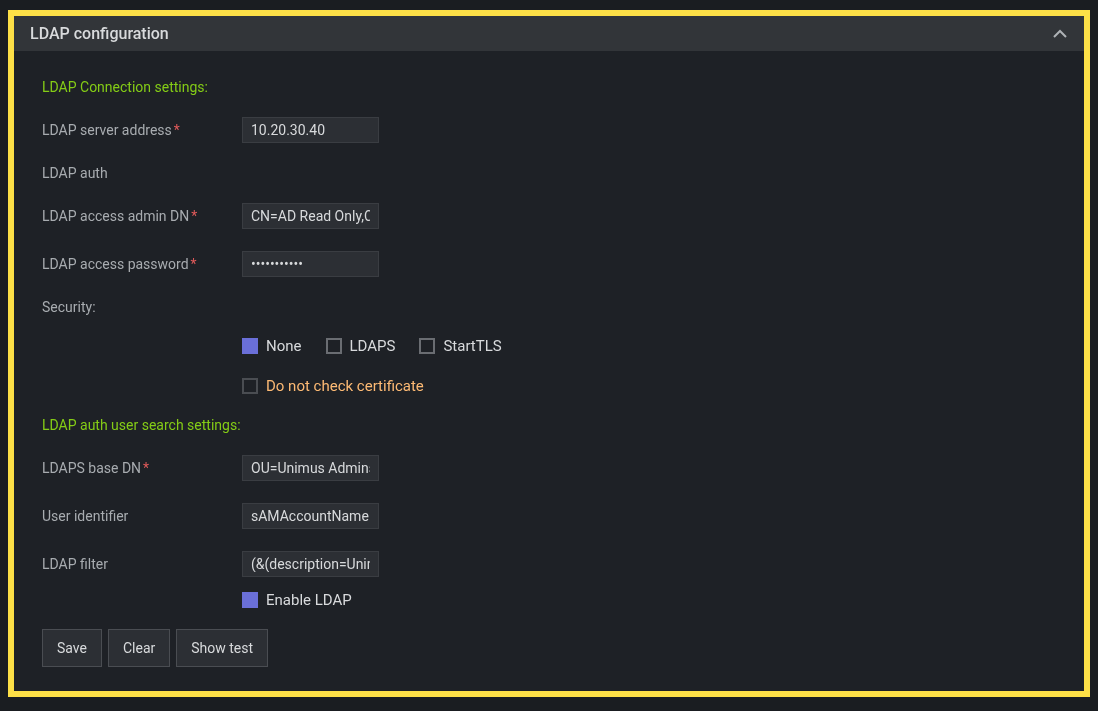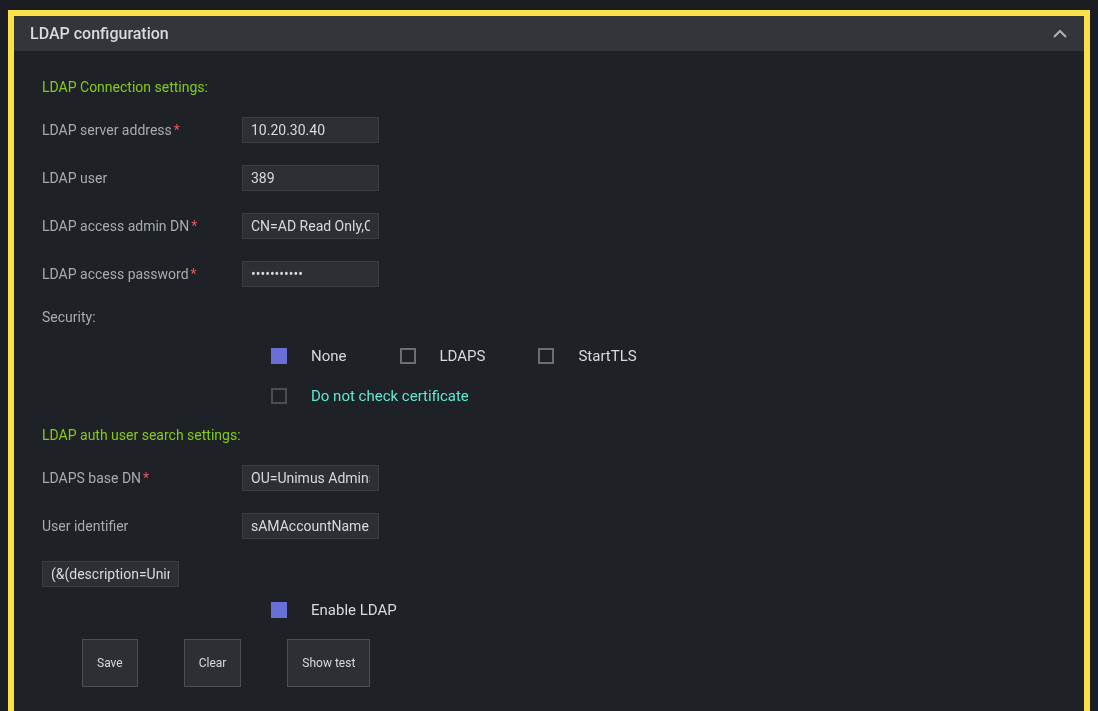--- a/index.html
+++ b/index.html
@@ -84,61 +84,59 @@
       outline: none;
     }
     .radio-group {
       display: flex;
       align-items: center;
       gap: 24px;
     }
     .radio-item, .check-item {
       display: flex;
       align-items: center;
-      gap: 24px;
+      gap: 8px;
       cursor: pointer;
-      margin-left: 29px;
     }
     .radio-box, .check-box {
       width: 16px;
       height: 16px;
       border: 2px solid #6a6d72;
       flex-shrink: 0;
     }
     .radio-box.selected, .check-box.checked {
       background: #6a6fd8;
       border-color: #6a6fd8;
     }
     .radio-label, .check-label {
       color: #d8dadc;
       font-size: 15px;
     }
     .check-item.disabled .check-box {
       border-color: #4a4d52;
     }
     .check-item.disabled .check-label {
-      color: #5eead4;
+      color: #fdba74;
     }
     .check-item.disabled {
       cursor: default;
     }
     .button-row {
       display: flex;
       gap: 6px;
       margin-top: 20px;
     }
     .btn {
       background: #2c2f34;
       border: 1px solid #4a4d52;
       color: #d8dadc;
-      padding: 16px 14px;
-      font-size: 12px;
+      padding: 10px 14px;
+      font-size: 14px;
       font-family: inherit;
       cursor: pointer;
-      margin-left: 40px;
     }
   </style>
 </head>
 <body>
 
 <div class="panel">
   <div class="panel-header">
     <span class="panel-title">LDAP configuration</span>
     <span class="chevron-up">
       <svg viewBox="0 0 16 16" width="16" height="16">
@@ -151,22 +149,21 @@
     <div class="section-label">LDAP Connection settings:</div>
 
     <div class="form-row">
       <div class="form-label">
         <span>LDAP server address</span><span class="req">*</span>
       </div>
       <input type="text" class="text-input" value="10.20.30.40" style="">
     </div>
 
     <div class="form-row">
-      <div class="form-label">LDAP user</div>
-      <input type="text" class="text-input" value="389" style="">
+      <div class="form-label">LDAP auth</div>
     </div>
 
     <div class="form-row">
       <div class="form-label">
         <span>LDAP access admin DN</span><span class="req">*</span>
       </div>
       <input type="text" class="text-input" value="CN=AD Read Only,CN=Users,DC=example,DC=com" style="">
     </div>
 
     <div class="form-row">
@@ -212,20 +209,21 @@
       </div>
       <input type="text" class="text-input" value="OU=Unimus Admins,OU=Groups,DC=example,DC=com" style="">
     </div>
 
     <div class="form-row">
       <div class="form-label">User identifier</div>
       <input type="text" class="text-input" value="sAMAccountName" style="">
     </div>
 
     <div class="form-row" style="margin-bottom:14px;">
+      <div class="form-label">LDAP filter</div>
       <input type="text" class="text-input" value="(&amp;(description=Unimus admin))" style="">
     </div>
 
     <div class="form-row indent" style="margin-bottom:14px;">
       <div class="check-item">
         <span class="check-box checked"></span>
         <span class="check-label">Enable LDAP</span>
       </div>
     </div>
 

